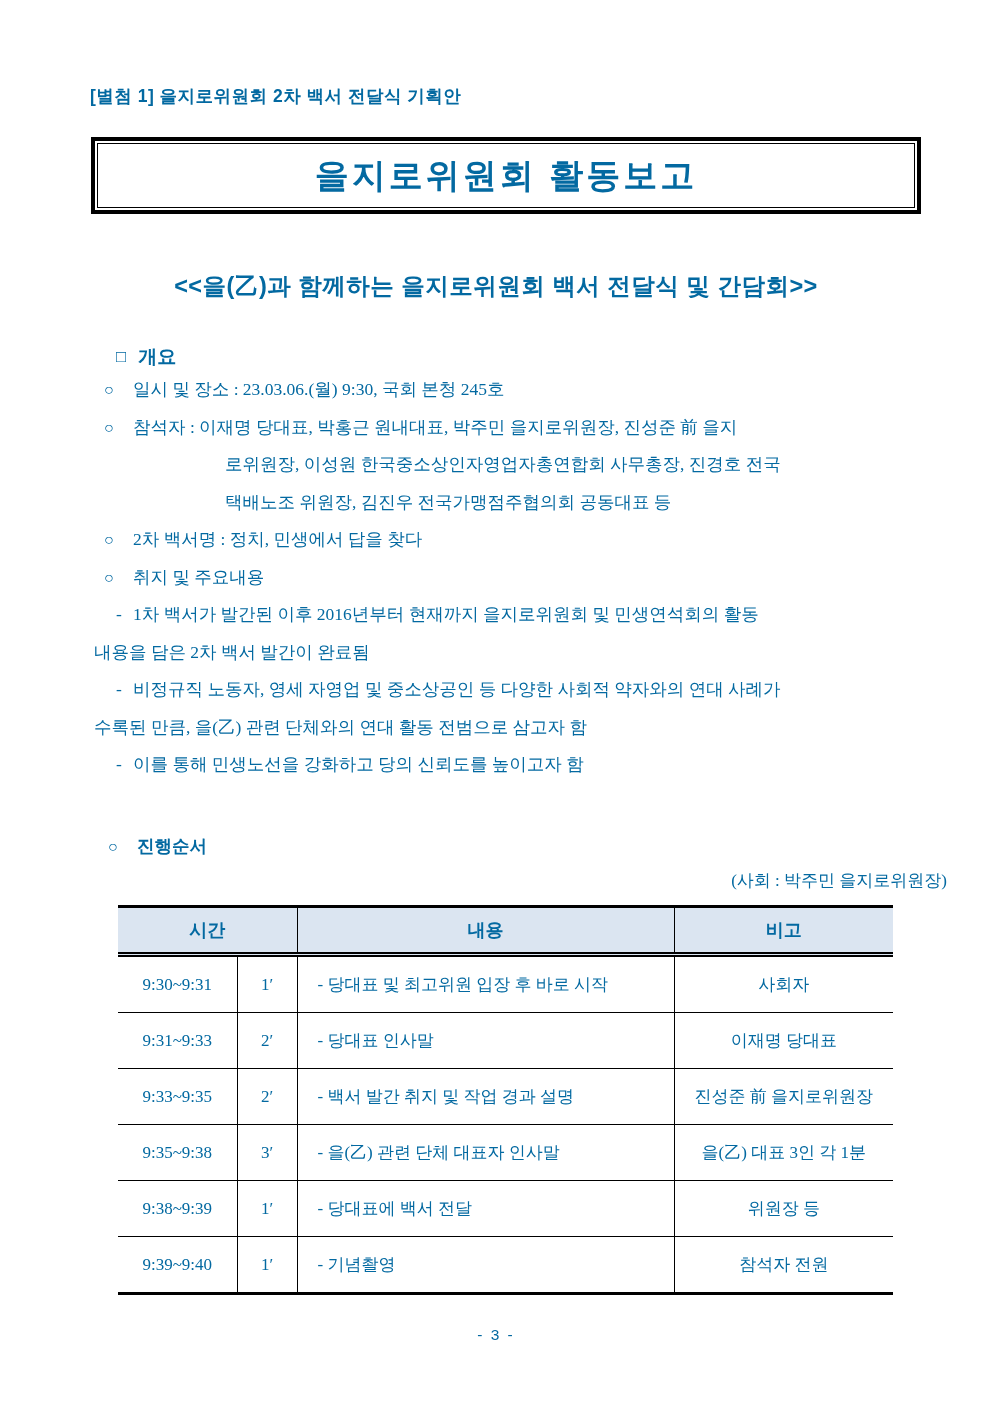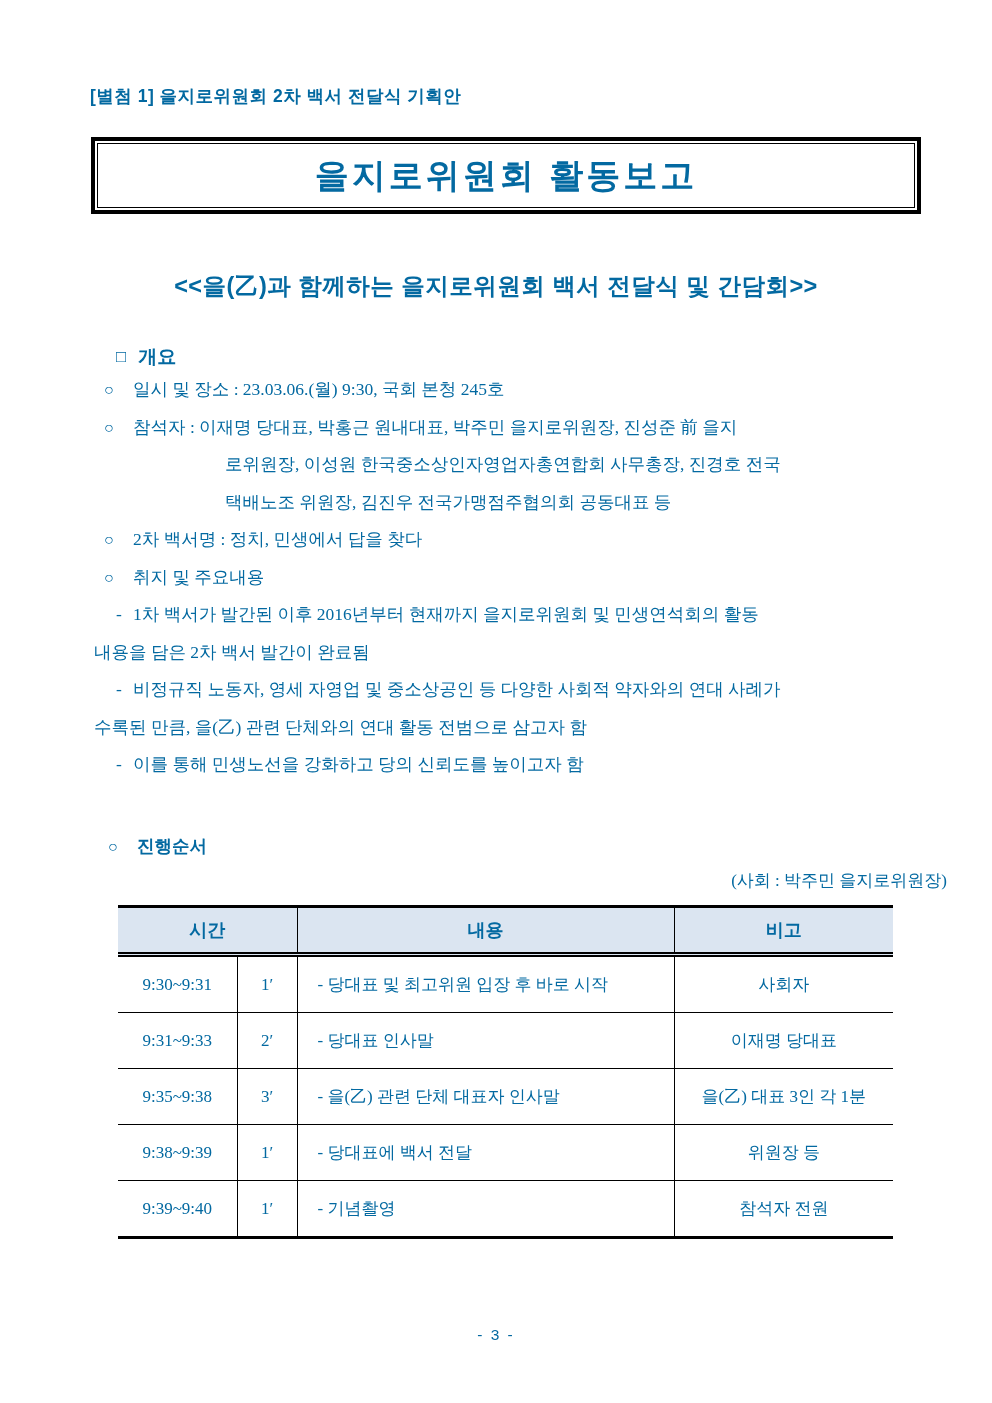--- a/index.html
+++ b/index.html
@@ -212,20 +212,26 @@
           <td class="content-cell">- 당대표 및 최고위원 입장 후 바로 시작</td>
           <td>사회자</td>
         </tr>
         <tr>
           <td>9:31~9:33</td>
           <td>2′</td>
           <td class="content-cell">- 당대표 인사말</td>
           <td>이재명 당대표</td>
         </tr>
         <tr>
+          <td>9:33~9:35</td>
+          <td>2′</td>
+          <td class="content-cell">- 백서 발간 취지 및 작업 경과 설명</td>
+          <td>진성준 前 을지로위원장</td>
+        </tr>
+        <tr>
           <td>9:35~9:38</td>
           <td>3′</td>
           <td class="content-cell">- 을(乙) 관련 단체 대표자 인사말</td>
           <td>을(乙) 대표 3인 각 1분</td>
         </tr>
         <tr>
           <td>9:38~9:39</td>
           <td>1′</td>
           <td class="content-cell">- 당대표에 백서 전달</td>
           <td>위원장 등</td>

